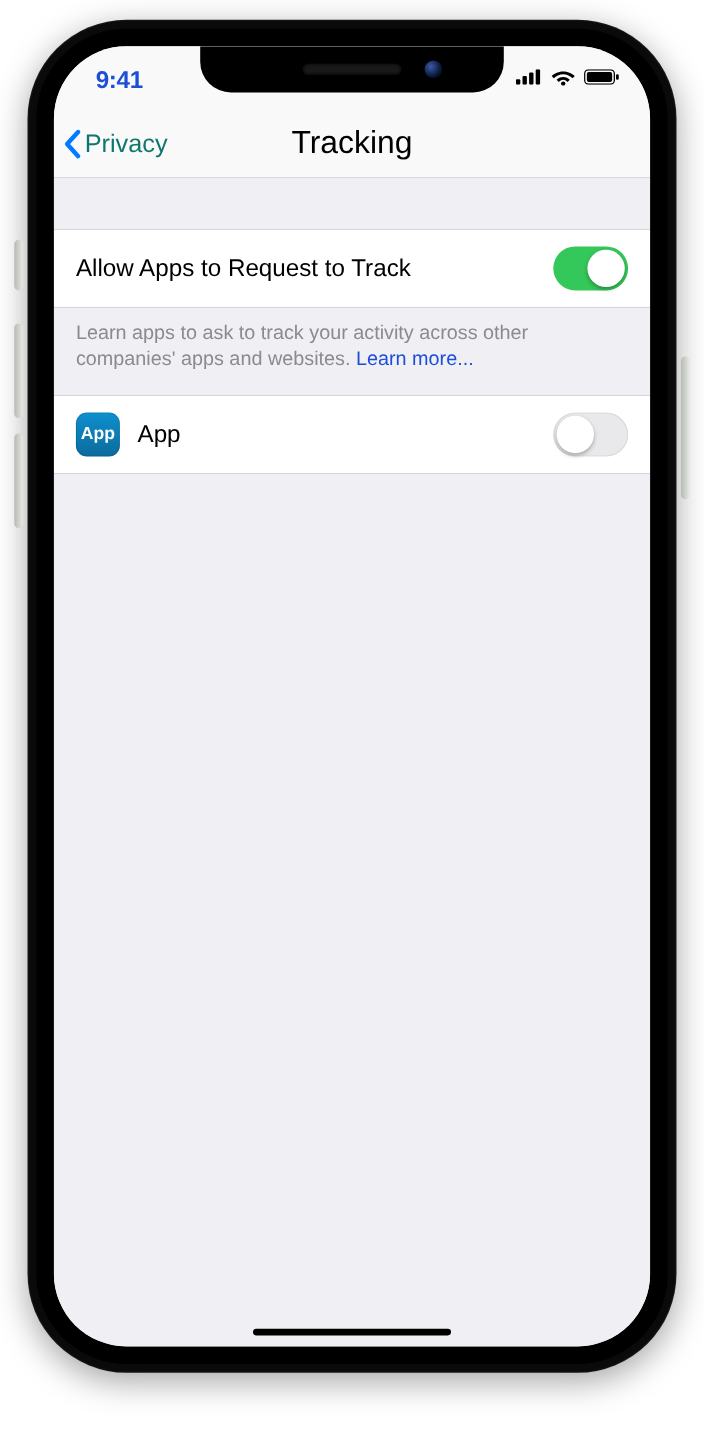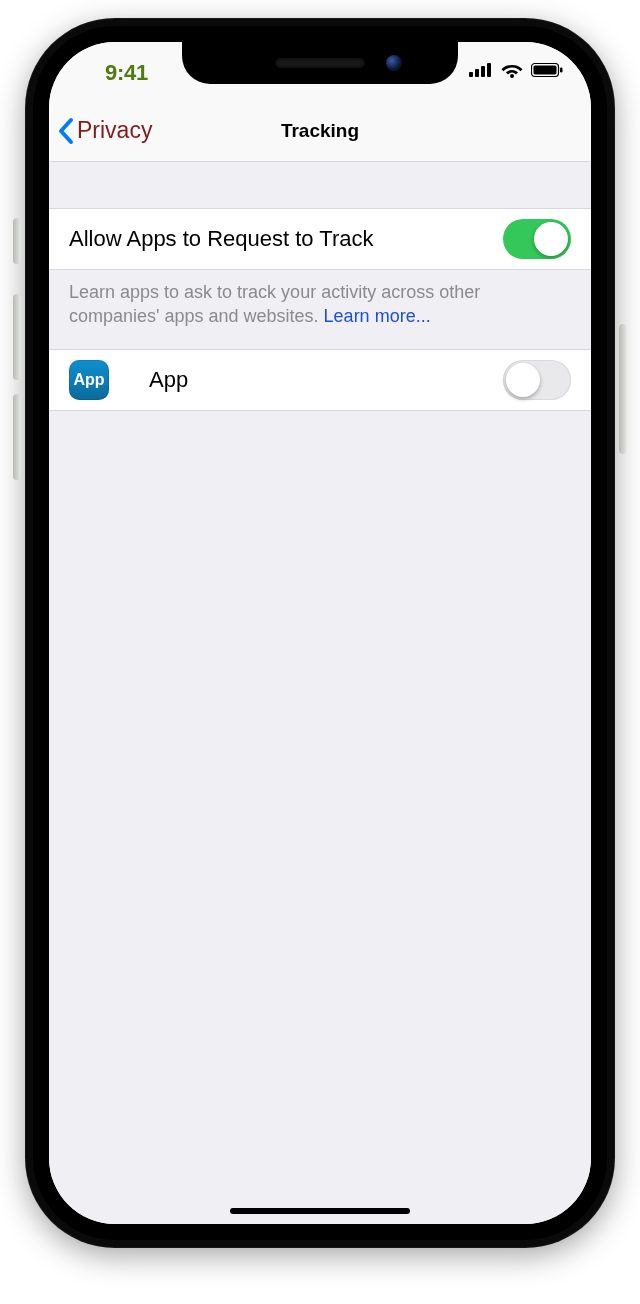--- a/index.html
+++ b/index.html
@@ -70,70 +70,69 @@
     position: absolute;
     top: 0; left: 0; right: 0;
     height: 58px;
     background: #f9f9f9;
     display: flex; align-items: center;
     z-index: 10;
     padding-top: 8px;
   }
   .statusbar .time {
     position: absolute; left: 38px; top: 18px;
-    font-size: 22px; font-weight: 700; color: #4d7c0f; letter-spacing: -0.3px; margin-left: 18px;
+    font-size: 22px; font-weight: 700; color: #1d4ed8; letter-spacing: -0.3px;
   }
   .status-right {
     position: absolute; right: 28px; top: 20px;
     display: flex; align-items: center; gap: 8px;
   }
   .status-right svg { display: block; }
 
   
   .navbar {
     position: absolute;
     top: 58px; left: 0; right: 0;
     height: 62px;
     background: #f9f9f9;
     border-bottom: 1px solid #d6d6db;
     display: flex; align-items: center;
   }
   .back {
     display: flex; align-items: center;
-    color: #7f1d1d;
+    color: #0f766e;
     font-size: 23px; font-weight: 400;
     padding-left: 8px;
     cursor: pointer;
   }
   .back svg { margin-right: 2px; }
   .nav-title {
     position: absolute; left: 0; right: 0;
     text-align: center;
-    font-size: 19px; font-weight: 700; color: #000;
+    font-size: 29px; font-weight: 400; color: #000;
     pointer-events: none;
   }
 
   
   .content {
     position: absolute;
     top: 120px; left: 0; right: 0; bottom: 0;
     background: #efeff4;
     overflow: hidden;
   }
   .gap { height: 46px; }
 
   .row {
     background: #fff;
     border-top: 1px solid #d6d6db;
     border-bottom: 1px solid #d6d6db;
     display: flex;
     align-items: center;
     padding: 0 20px;
-    height: 62px;
-    gap: 24px;
+    height: 72px;
   }
   .row .label {
     font-size: 22px; color: #000;
     flex: 1;
   }
   .row .app-icon {
     width: 40px; height: 40px; border-radius: 10px;
     background: linear-gradient(180deg,#0e8fcf 0%, #0b6b9c 100%);
     display: flex; align-items: center; justify-content: center;
     margin-right: 16px;

